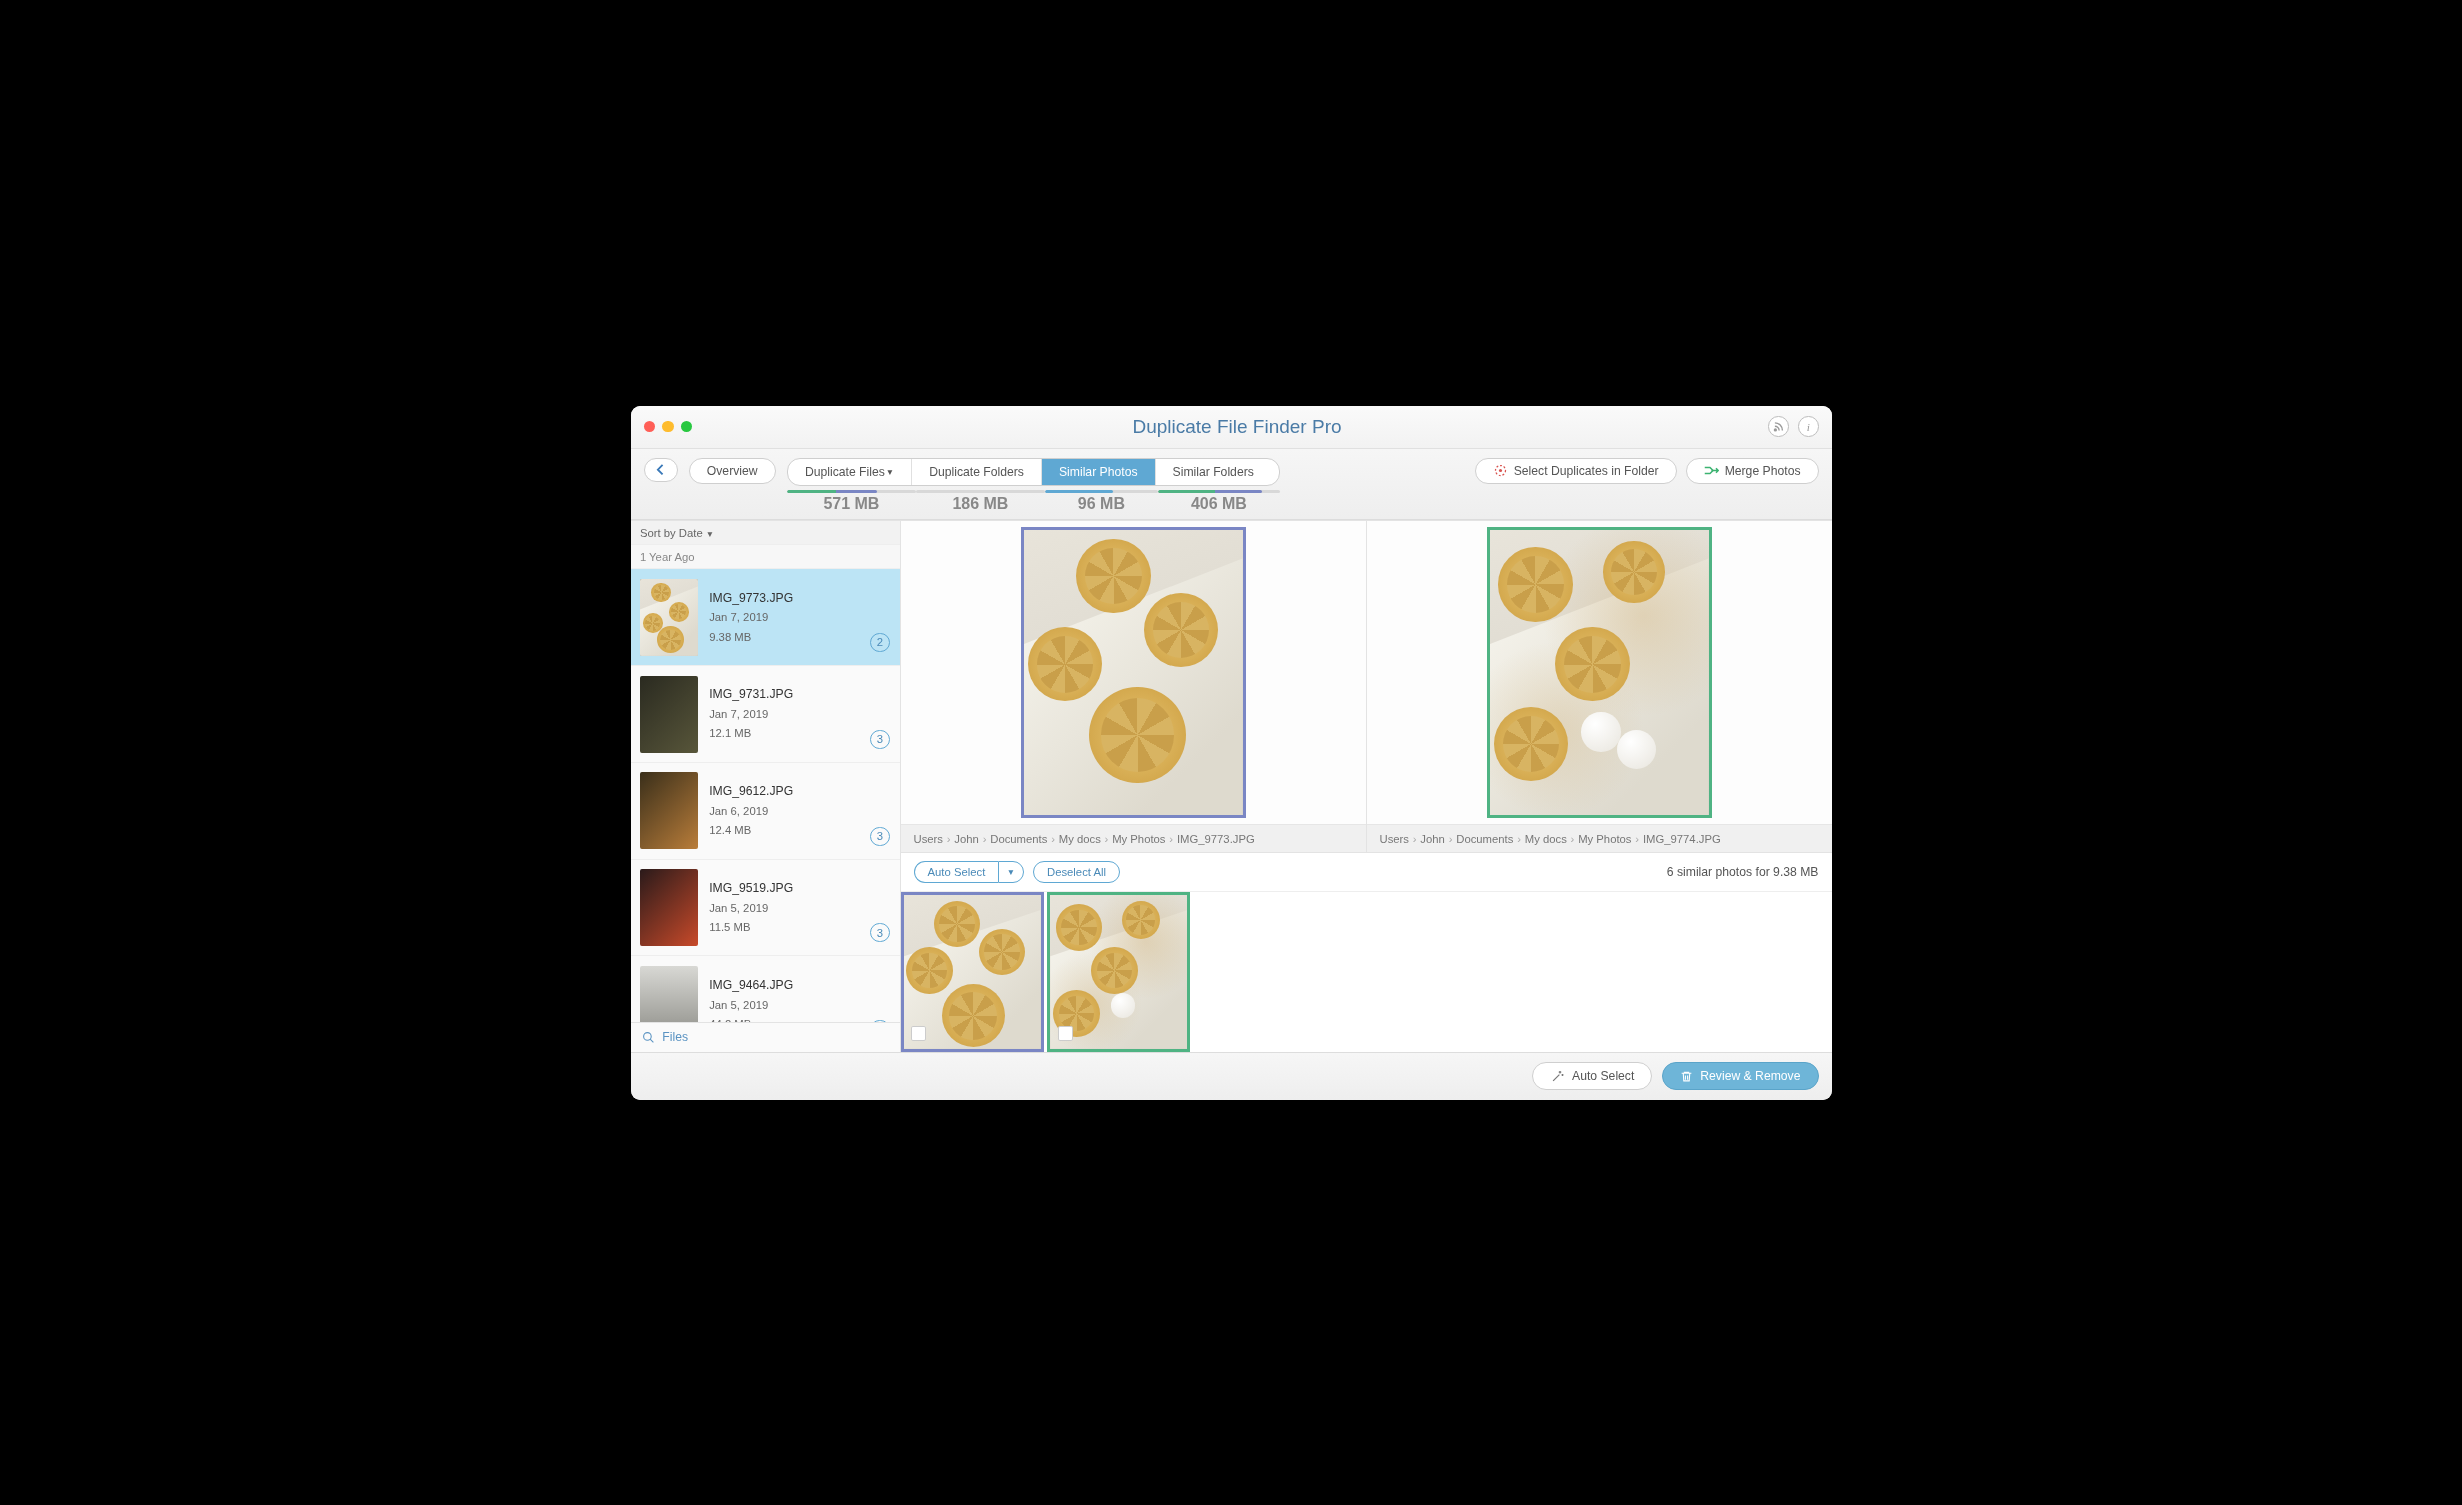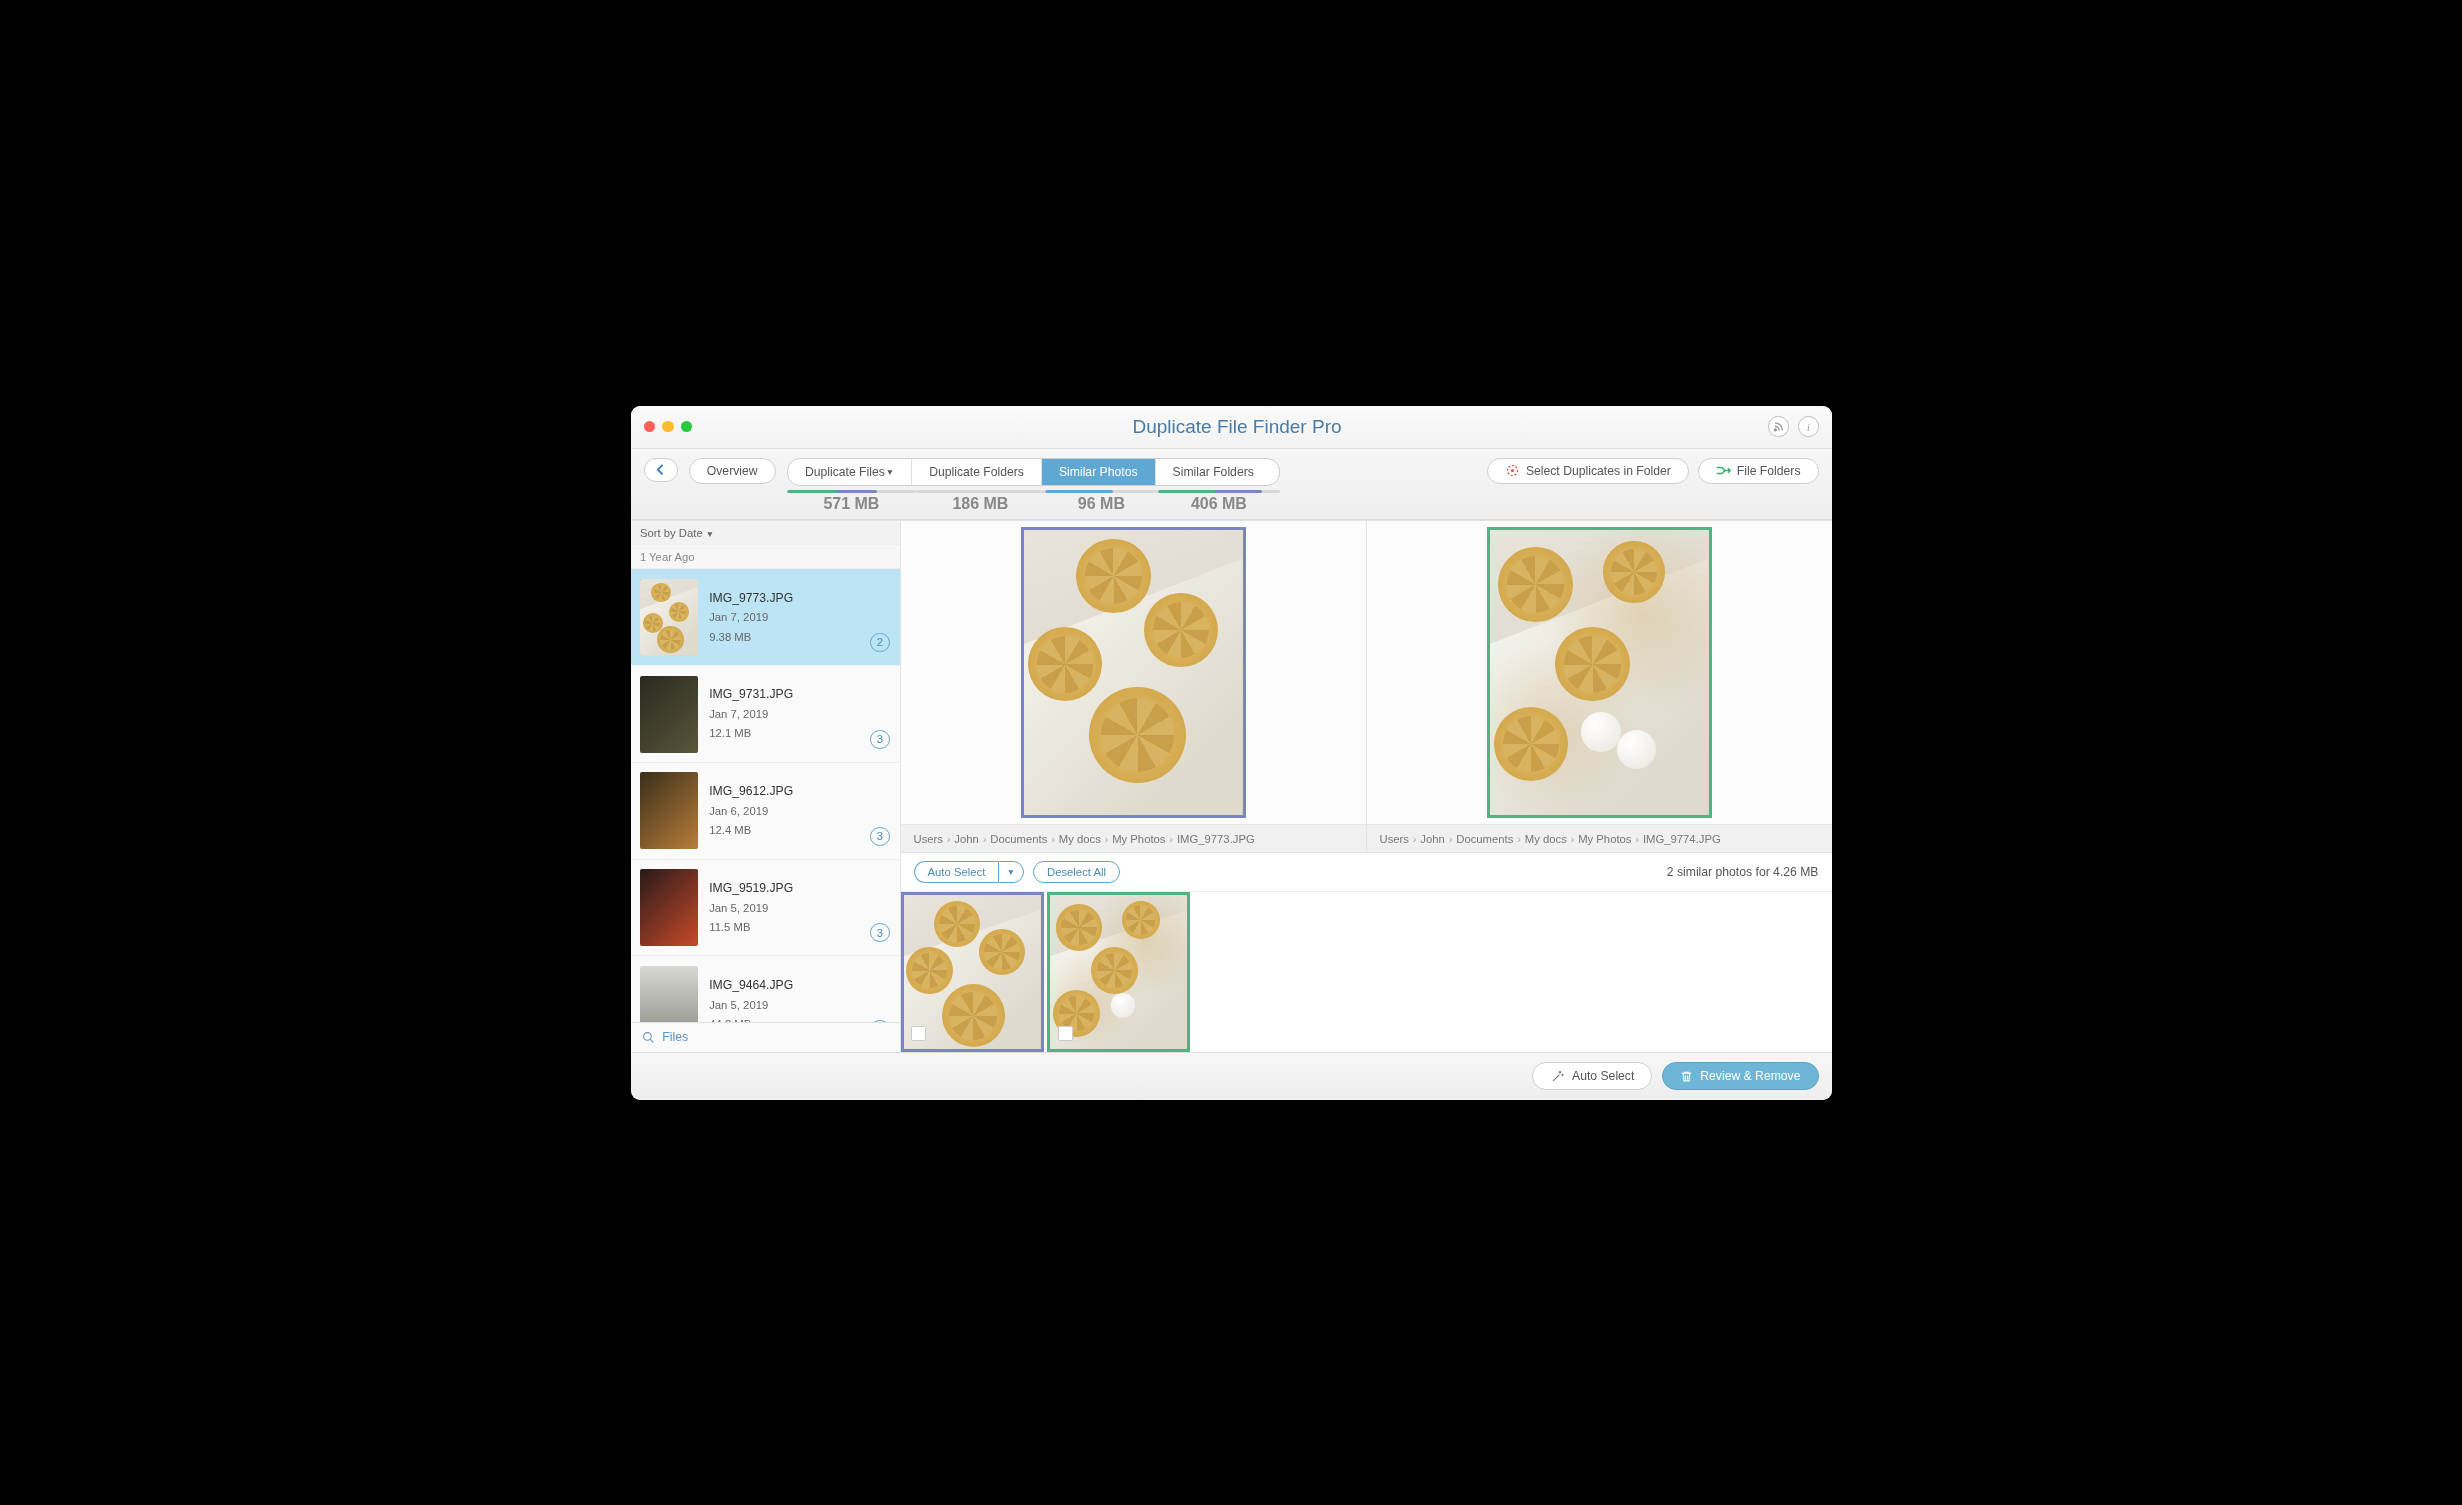--- a/index.html
+++ b/index.html
@@ -147,21 +147,21 @@
         </span>
         <span>Select Duplicates in Folder</span>
       </div>
       <div class="pill">
         <span class="iconspan">
           <svg width="15" height="13" viewBox="0 0 20 14">
               <path d="M1 3 H8 L12 7 L8 11 H1" fill="none" stroke="#3cb371" stroke-width="2"></path>
               <path d="M10 7 H19 M16 4 L19 7 L16 10" fill="none" stroke="#3cb371" stroke-width="2"></path>
             </svg>
         </span>
-        <span>File Folders</span>
+        <span>Merge Photos</span>
       </div>
     </div>
   </div>
 
   <div class="body">
 
     <div class="sidebar">
       <div class="sorthdr">
         <span>Sort by Date</span>
         <span style="font-size:8.4px;">▼</span>
@@ -273,21 +273,21 @@
           <div class="smbtn l">
               <span>Auto Select</span>
             </div>
           <div class="smbtn r">
               <span style="font-size:8.4px;">▼</span>
             </div>
         </div>
         <div class="smbtn">
             <span>Deselect All</span>
           </div>
-        <div class="status">2 similar photos for 4.26 MB</div>
+        <div class="status">6 similar photos for 9.38 MB</div>
       </div>
 
       <div class="thumbs">
         <div class="smimg blue">
           <div class="scene">
               <div class="cloth"></div>
             <div class="cookie" style="left:22%; top:4%;"></div>
             <div class="cookie" style="left:55%; top:22%;"></div>
             <div class="cookie" style="left:2%; top:34%;"></div>
             <div class="cookie" style="left:28%; top:58%; width:46%;"></div>

